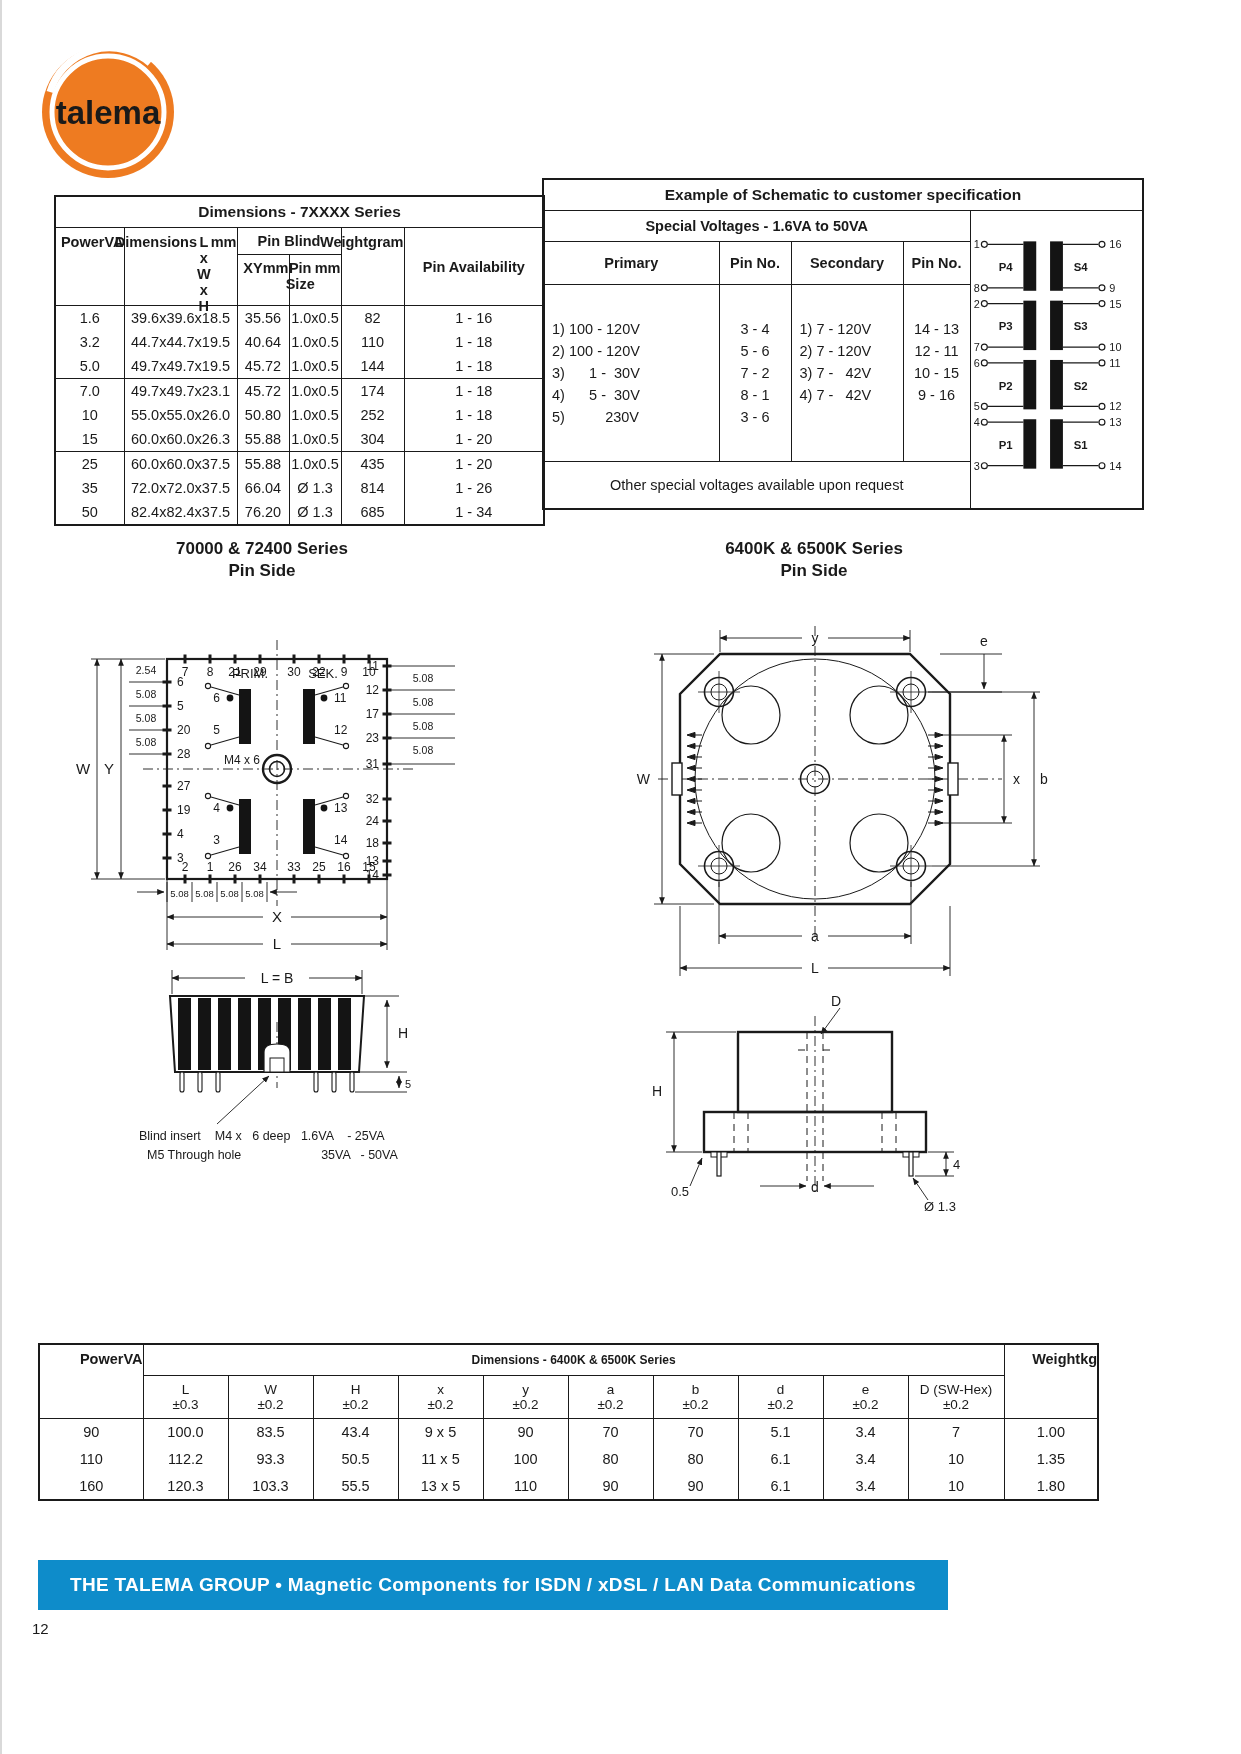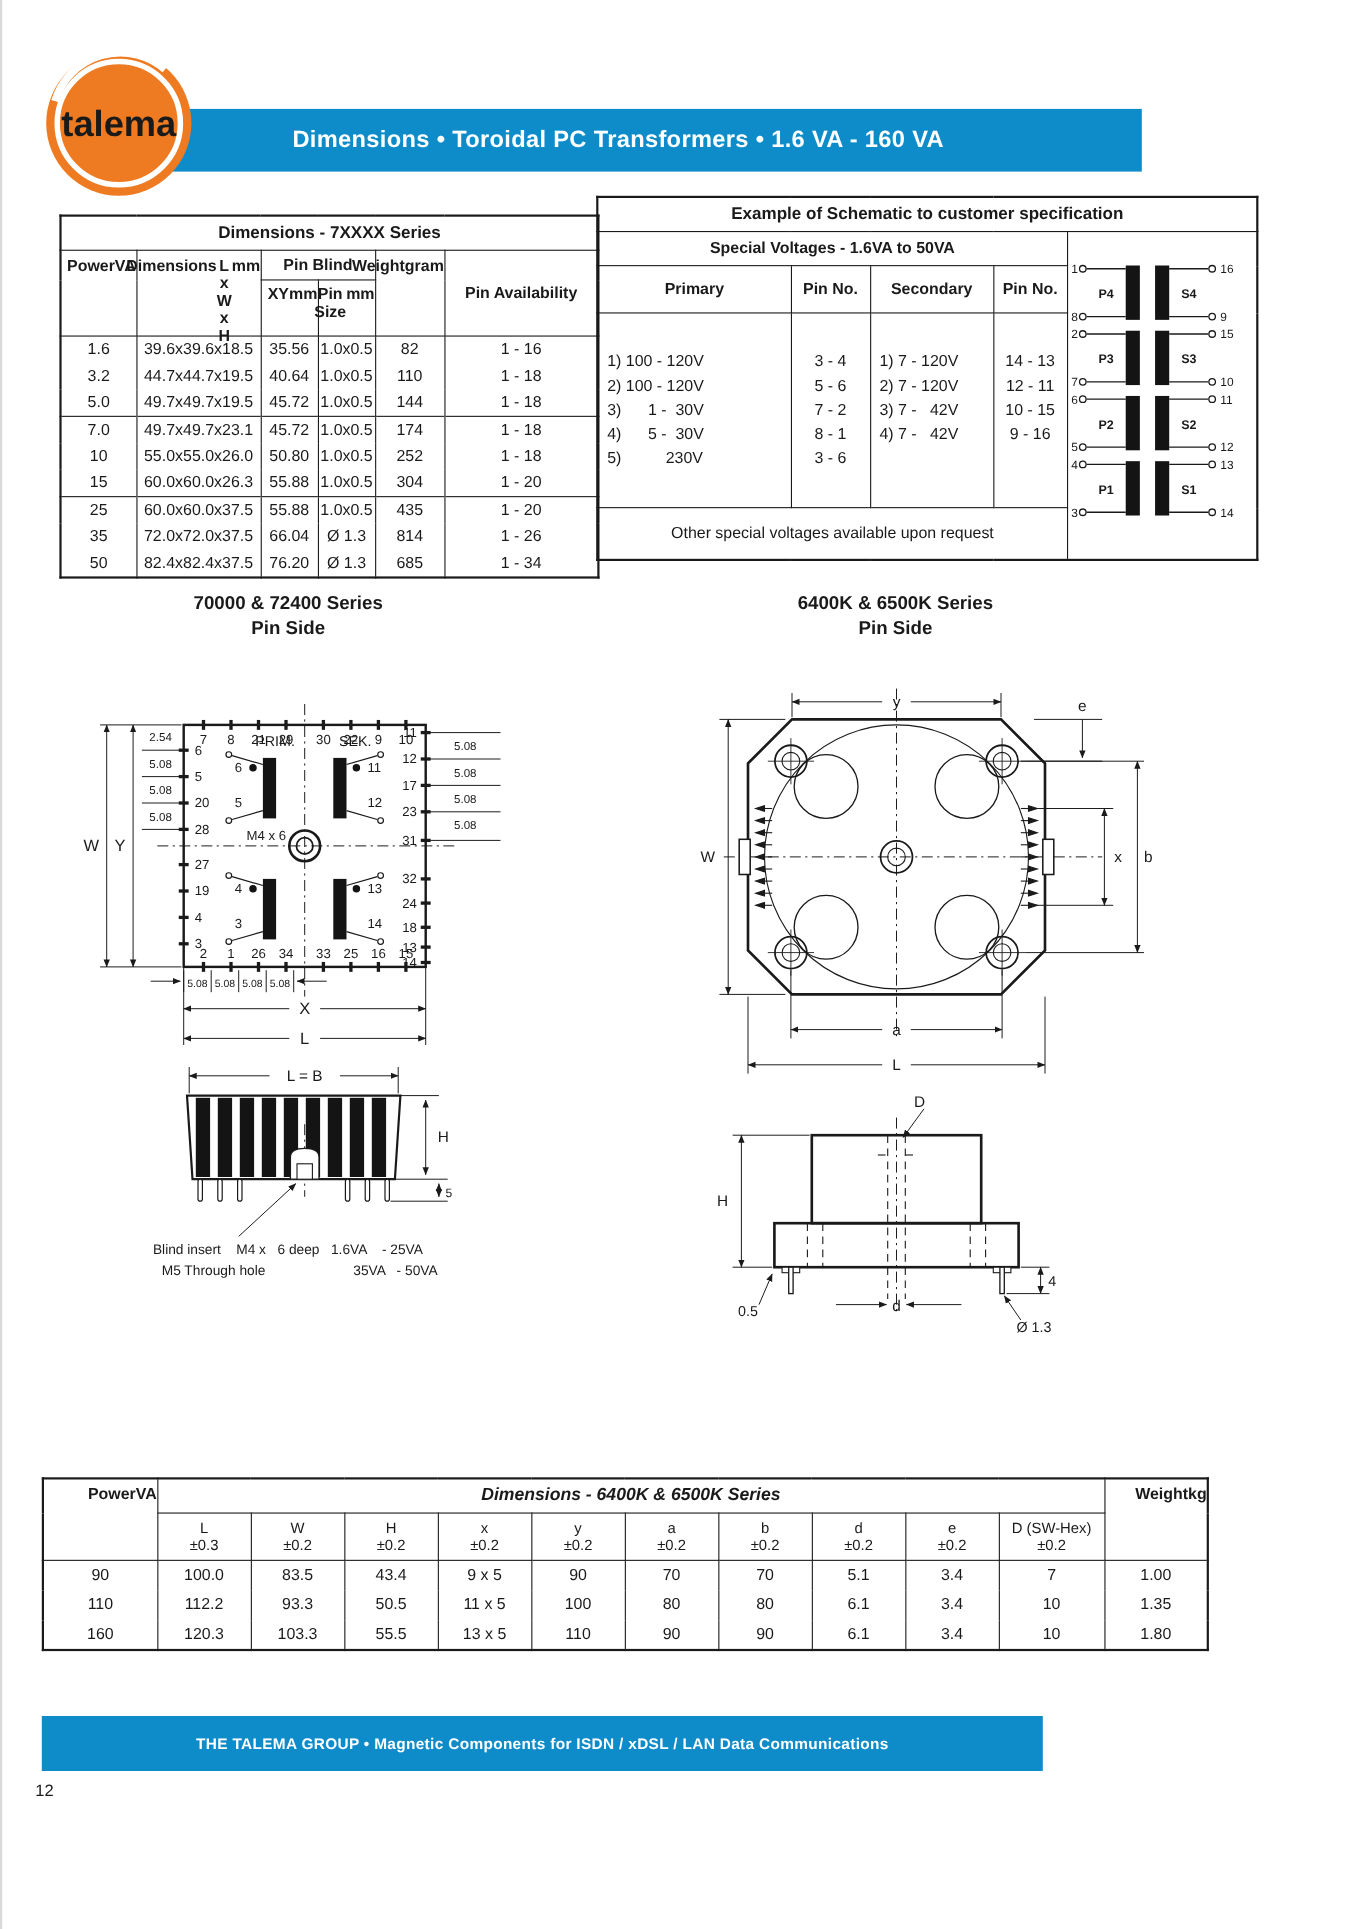--- a/index.html
+++ b/index.html
@@ -27,23 +27,20 @@
   .noteline{font-size:14.5px;}
   .fig-title{font-weight:bold;font-size:17px;text-align:center;line-height:22px;}
   svg text{font-family:"Liberation Sans",sans-serif;fill:#1a1a1a;}
   .pagenum{font-size:15px;}
 </style>
 </head>
 <body>
 
 <div class="page">
 
-  <div class="abs banner" style="left:84px;top:99px;width:952px;height:57px;">
-    <span>Dimensions • Toroidal PC Transformers • 1.6 VA - 160 VA</span>
-  </div>
 
   <svg class="abs" style="left:36px;top:42px;" width="140" height="140" viewBox="0 0 140 140">
     <circle cx="70" cy="70" r="66" fill="#ee7b21"></circle>
     <circle cx="70" cy="70" r="56" fill="none" stroke="#ffffff" stroke-width="5"></circle>
     <path d="M12,50 A62,62 0 0 1 112,21" stroke="#ffffff" stroke-width="7" fill="none"></path>
     <text x="70" y="82" text-anchor="middle" font-size="33" font-weight="bold" fill="#2e1c10">talema</text>
   </svg>
 
   <table class="abs tbl" style="left:52px;top:195px;width:489px;">
     <colgroup>
@@ -732,21 +729,21 @@
         <col style="width:94px">
     </colgroup>
     <tbody>
         <tr>
       <td rowspan="2" style="font-weight:bold;border-bottom:1.4px solid #1a1a1a;">
         <div class="stack" style="height:72px;">
           <div>Power</div>
           <div>VA</div>
         </div>
       </td>
-      <td colspan="10" style="height:30px;font-weight:bold;font-size:16px;border-bottom:1px solid #1a1a1a;font-style:italic;">Dimensions  -  6400K &amp; 6500K Series</td>
+      <td colspan="10" style="height:30px;font-weight:bold;font-size:12px;border-bottom:1px solid #1a1a1a;">Dimensions  -  6400K &amp; 6500K Series</td>
       <td rowspan="2" style="font-weight:bold;border-bottom:1.4px solid #1a1a1a;">
         <div class="stack" style="height:72px;">
           <div>Weight</div>
           <div>kg</div>
         </div>
       </td>
     </tr>
     <tr>
       <td style="height:42px;font-size:13.5px;border-bottom:1.4px solid #1a1a1a;">
         <div>L</div>
@@ -827,18 +824,18 @@
           <td>90</td>
       <td>90</td>
           <td>6.1</td>
       <td>3.4</td>
           <td>10</td>
       <td>1.80</td>
     </tr>
   </tbody>
     </table>
 
-  <div class="abs banner" style="left:36px;top:1560px;width:910px;height:50px;font-size:14px;">
+  <div class="abs banner" style="left:36px;top:1560px;width:910px;height:50px;font-size:19px;">
     <span>THE TALEMA GROUP   •   Magnetic Components for ISDN / xDSL / LAN Data Communications</span>
   </div>
   <div class="abs pagenum" style="left:30px;top:1620px;">12</div>
 
 </div>
 
 </body></html>

